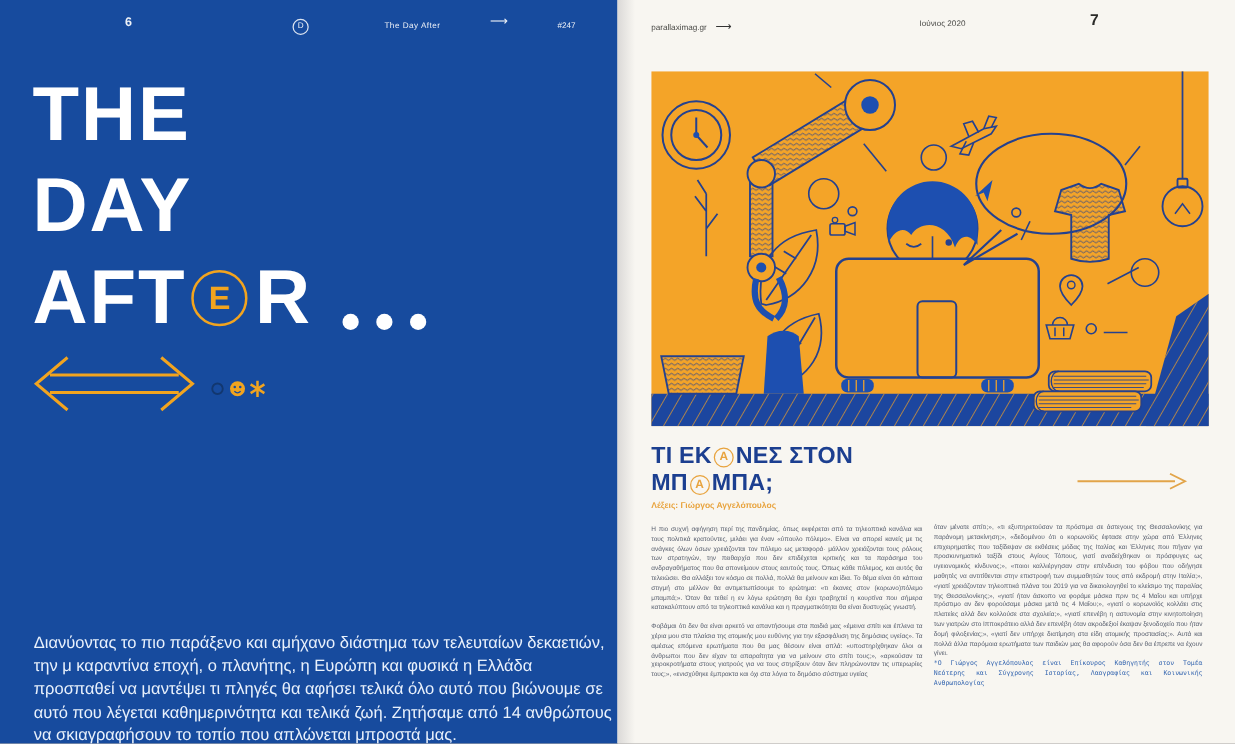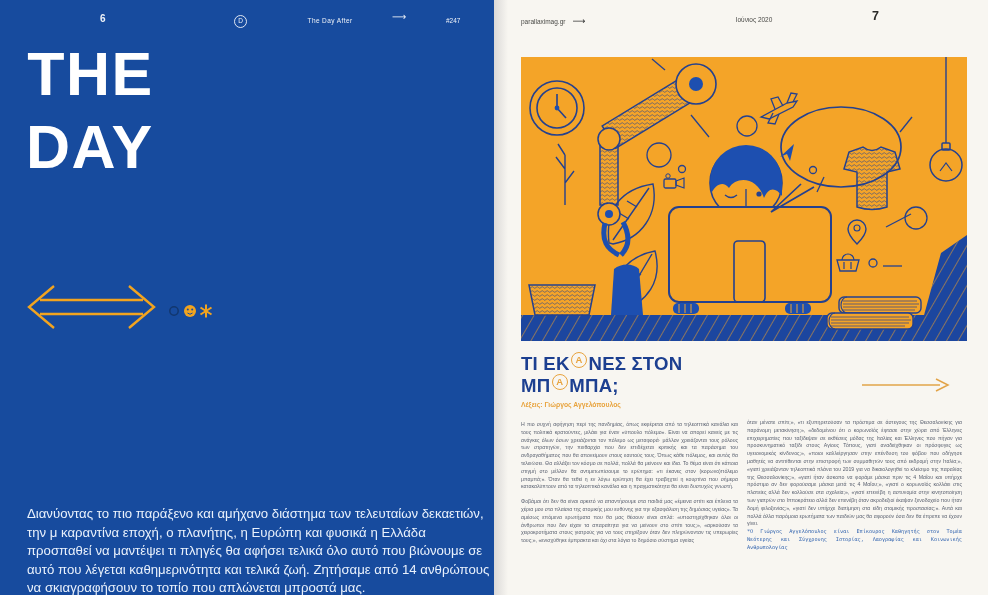--- a/index.html
+++ b/index.html
@@ -10,21 +10,21 @@
   .page-left{position:absolute;left:0;top:0;width:494px;height:595px;background:#174B9E;}
   .lp-h{position:absolute;color:rgba(255,255,255,.93);}
   .lp-pagenum{left:100px;top:13px;font-size:10px;font-weight:bold;}
   .lp-logo{left:234px;top:15px;width:11px;height:11px;border:1px solid rgba(255,255,255,.85);
            border-radius:50%;display:flex;align-items:center;justify-content:center;
            font-size:6.5px;line-height:1;}
   .lp-title{left:283px;top:17px;width:94px;text-align:center;font-size:6.5px;letter-spacing:.4px;}
   .lp-arrow{left:392px;top:11px;font-size:10px;}
   .lp-issue{left:446px;top:17px;font-size:6.5px;}
 
-  .headline{position:absolute;left:26px;top:38px;color:#fff;text-align:right;}
+  .headline{position:absolute;left:26px;top:55px;color:#fff;}
   .hl-line{font-size:61px;line-height:73px;font-weight:bold;letter-spacing:1.5px;}
   .hl-line3{display:flex;align-items:center;}
   .circle-e{display:inline-flex;align-items:center;justify-content:center;width:41px;height:41px;
             border:2.6px solid #F2A41F;border-radius:50%;color:#F2A41F;font-size:26px;
             font-weight:bold;letter-spacing:0;margin:2px 6px 0 4px;flex:0 0 auto;}
   .hl-dots{display:flex;gap:14px;margin-left:24px;align-self:flex-end;margin-bottom:10px;}
   .hl-dot{width:13px;height:13px;border-radius:50%;background:#fff;}
 
   .decor-arrow{position:absolute;left:24px;top:283px;}
   .decor-icons{position:absolute;left:168px;top:302px;}
@@ -39,21 +39,21 @@
   .rp-h{position:absolute;color:#4a4a47;font-size:6.5px;}
   .rp-site{left:27px;top:16px;}
   .rp-site .sm-arrow{margin-left:7px;font-size:9px;color:#333;}
   .rp-date{left:205px;top:16px;width:110px;text-align:center;}
   .rp-pagenum{left:378px;top:9px;font-size:12.5px;font-weight:bold;color:#2b2b29;}
 
   .illustration{position:absolute;left:27px;top:57px;width:446px;height:284px;}
 
   .article-title{position:absolute;left:27px;top:353px;width:230px;}
   .at-line{font-size:18.6px;line-height:22px;font-weight:bold;color:#1C3F90;letter-spacing:.2px;
-           display:flex;align-items:flex-start;}
+           display:flex;align-items:flex-end;}
   .circle-a{display:inline-flex;align-items:center;justify-content:center;width:14px;height:14px;
             border:1.4px solid #E8A33D;border-radius:50%;color:#E8A33D;font-size:9.5px;
             font-weight:bold;margin:0 1.5px;transform:translateY(-1px);flex:0 0 auto;}
   .byline{margin-top:4px;font-size:6.8px;font-weight:bold;color:#E8A33D;}
   .title-arrow{position:absolute;left:366px;top:377px;}
 
   .bodycol{position:absolute;color:#5a6170;}
   .col1{left:27px;top:421px;width:217px;}
   .col2{left:253px;top:419px;width:215px;}
   .bodycol p{margin:0;font-size:5.2px;line-height:7.8px;text-align:justify;}
@@ -70,20 +70,30 @@
 
     <span class="lp-h lp-pagenum">6</span>
     <span class="lp-h lp-logo">D</span>
     <span class="lp-h lp-title">The Day After</span>
     <span class="lp-h lp-arrow">⟶</span>
     <span class="lp-h lp-issue">#247</span>
 
     <div class="headline">
       <div class="hl-line">THE</div>
       <div class="hl-line">DAY</div>
+      <div class="hl-line hl-line3">
+        <span>AFT</span>
+        <span class="circle-e">E</span>
+        <span>R</span>
+        <span class="hl-dots">
+          <span class="hl-dot"></span>
+          <span class="hl-dot"></span>
+          <span class="hl-dot"></span>
+        </span>
+      </div>
     </div>
 
     <svg class="decor-arrow" width="135" height="48" viewBox="0 0 135 48">
       <g fill="none" stroke="#F2A41F" stroke-width="2.4">
         <line x1="16" y1="17" x2="119" y2="17"></line>
         <line x1="16" y1="31" x2="119" y2="31"></line>
         <polyline points="30,3 5,24 30,45"></polyline>
         <polyline points="105,3 130,24 105,45"></polyline>
       </g>
     </svg>

